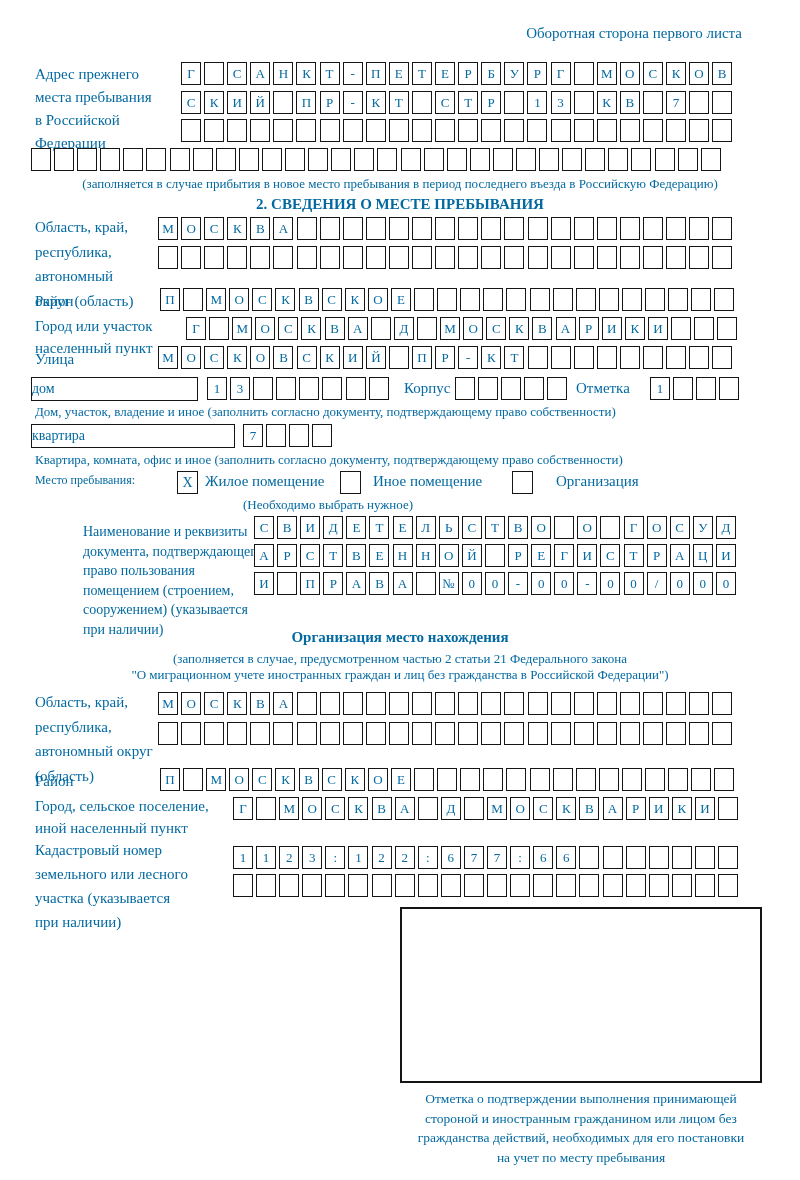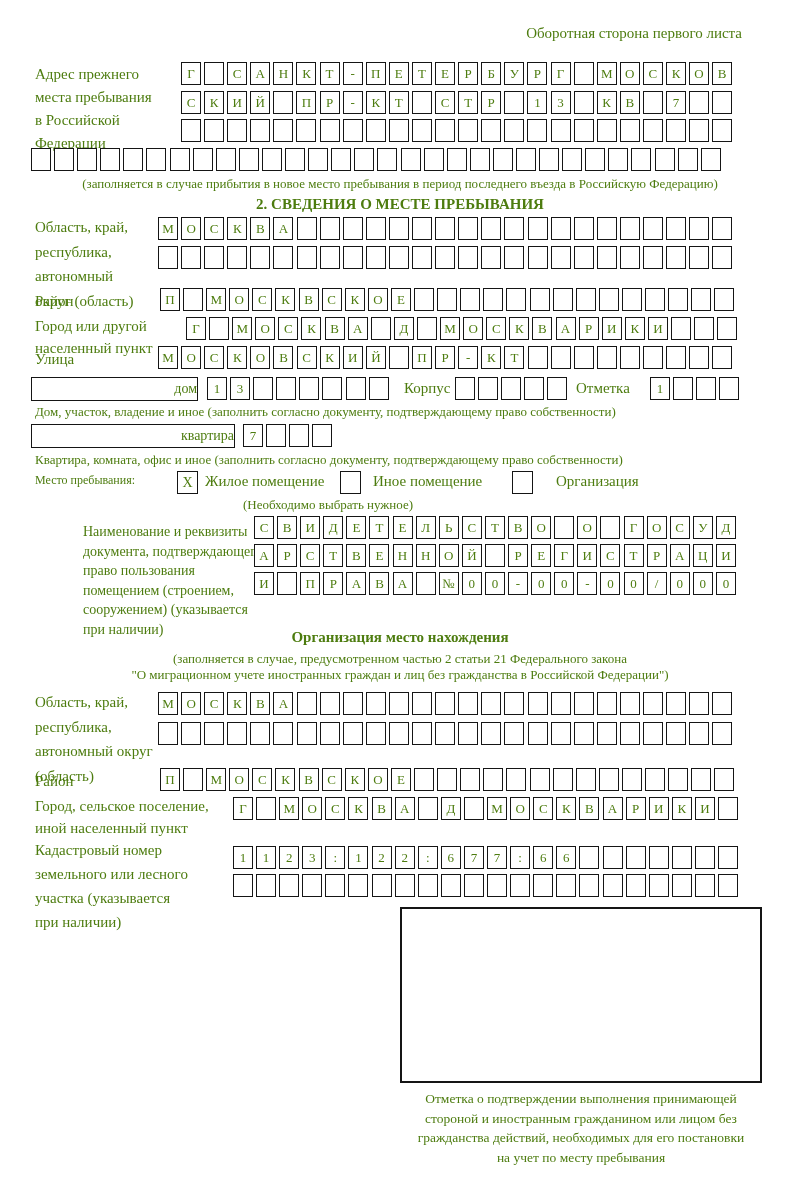--- a/index.html
+++ b/index.html
@@ -1,27 +1,27 @@
 <!DOCTYPE html>
 <html><head>
 <meta charset="utf-8">
 <style>
   html,body{margin:0;padding:0;background:#e8e8e8;}
   .page{position:relative;width:800px;height:1180px;background:#ffffff;margin:0 auto;
-        font-family:"Liberation Serif","DejaVu Serif",serif;color:#4d7c0f;overflow:hidden;}
+        font-family:"Liberation Serif","DejaVu Serif",serif;color:#0369a1;overflow:hidden;}
   .abs{position:absolute;}
   .lbl{font-size:15px;line-height:23px;white-space:pre-line;}
   .lbl-sm{font-size:14px;line-height:19.5px;white-space:pre-line;}
   .cap{font-size:13px;white-space:nowrap;}
   .cap-center{font-size:13px;text-align:center;width:800px;left:0;}
   .hdr{font-weight:bold;font-size:15px;text-align:center;width:800px;left:0;}
   .cellrow{position:absolute;white-space:nowrap;}
   .cell{display:inline-block;width:18px;height:21px;border:1.6px solid #151515;margin-right:3.1px;
         text-align:center;font:13px/21px "Liberation Serif",serif;vertical-align:top;background:#fff;}
-  .bigbox{position:absolute;height:22px;border:1.6px solid #151515;text-align:right;
+  .bigbox{position:absolute;height:22px;border:1.6px solid #151515;text-align:left;
         font:14px/22px "Liberation Serif",serif;background:#fff;}
   .chk{position:absolute;width:19px;height:21px;border:1.6px solid #151515;text-align:center;
         font:14px/21px "Liberation Serif",serif;background:#fff;}
   .stamp{position:absolute;border:2px solid #151515;background:#fff;}
   .pre-center{white-space:pre-line;text-align:center;}
 </style>
 </head>
 <body>
 
 <div class="page">
@@ -34,21 +34,21 @@
 в Российской
 Федерации</div>
 
   <div class="abs hdr" style="top:196px;">2. СВЕДЕНИЯ О МЕСТЕ ПРЕБЫВАНИЯ</div>
 
   <div class="abs lbl" style="left:35px;top:215px;line-height:24.5px;">Область, край,
 республика,
 автономный
 округ (область)</div>
   <div class="abs lbl" style="left:35px;top:290px;">Район</div>
-  <div class="abs lbl" style="left:35px;top:316px;line-height:21.5px;">Город или другой
+  <div class="abs lbl" style="left:35px;top:316px;line-height:21.5px;">Город или участок
 населенный пункт</div>
   <div class="abs lbl" style="left:35px;top:348px;">Улица</div>
 
   <div class="bigbox" style="left:31px;top:377px;width:165px;">дом</div>
   <div class="abs" style="left:404px;top:380px;font-size:15px;">Корпус</div>
   <div class="abs" style="left:576px;top:380px;font-size:15px;">Отметка</div>
   <div class="abs cap" style="left:35px;top:404px;">Дом, участок, владение и иное (заполнить согласно документу, подтверждающему право собственности)</div>
 
   <div class="bigbox" style="left:31px;top:424px;width:202px;">квартира</div>
   <div class="abs cap" style="left:35px;top:452px;">Квартира, комната, офис и иное (заполнить согласно документу, подтверждающему право собственности)</div>

